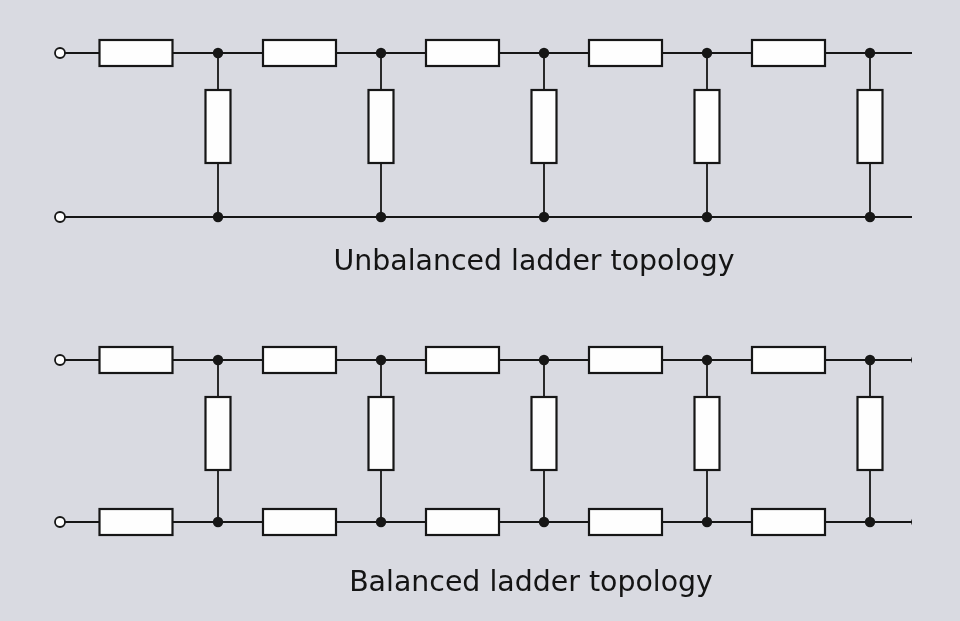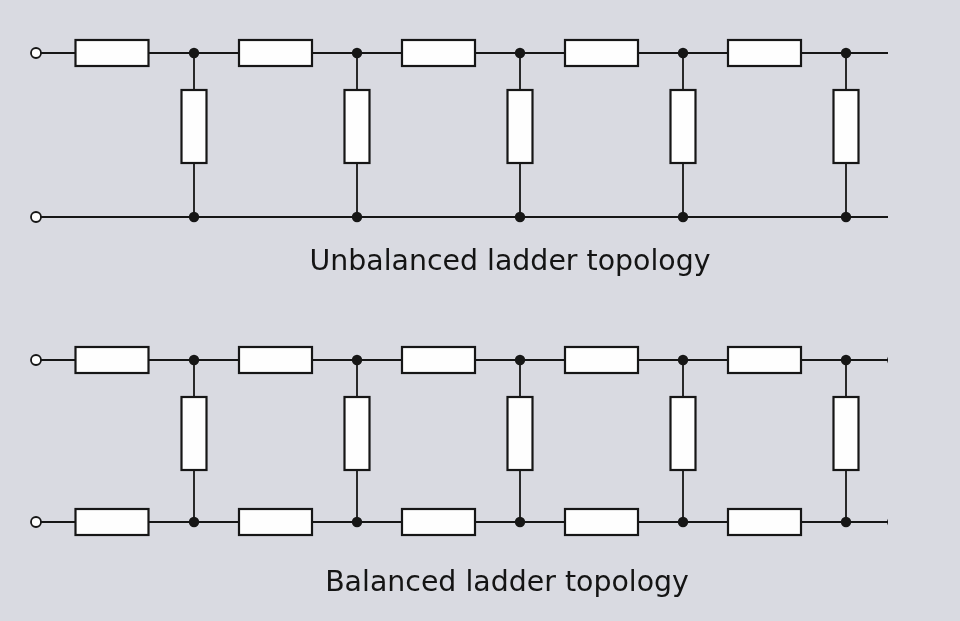--- a/index.html
+++ b/index.html
@@ -7,20 +7,21 @@
     padding: 0;
     background: #d9dae1;
   }
   #canvas {
     position: relative;
     width: 888px;
     height: 621px;
     background: #d9dae1;
     overflow: hidden;
     font-family: "DejaVu Sans", "Liberation Sans", sans-serif;
+    margin-left: 24px;
   }
   #circuit-svg {
     position: absolute;
     top: 0;
     left: 0;
     display: block;
   }
   .caption {
     position: absolute;
     transform: translate(-50%, -50%);

